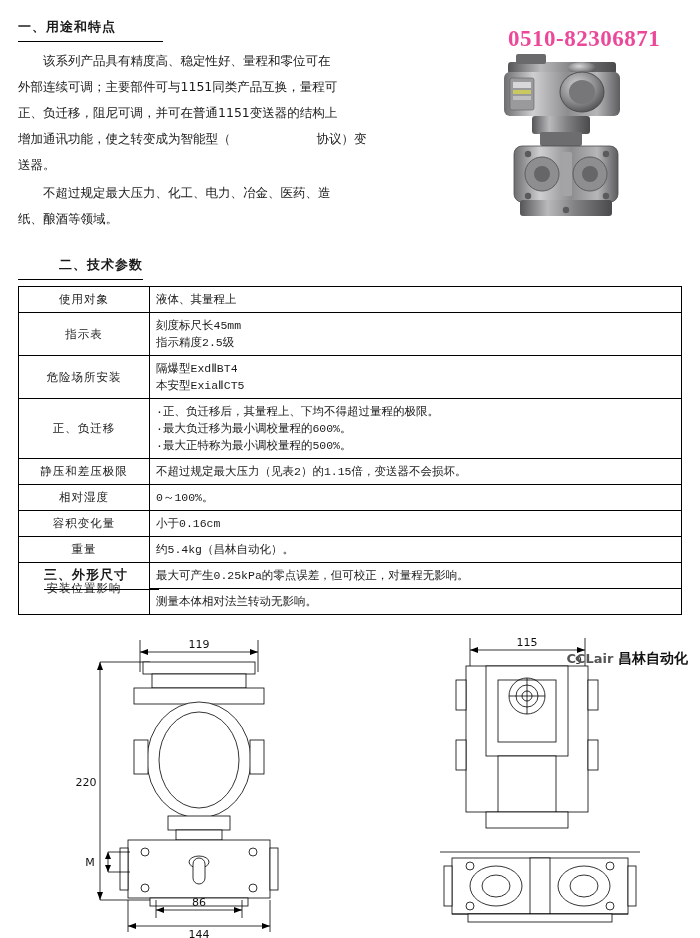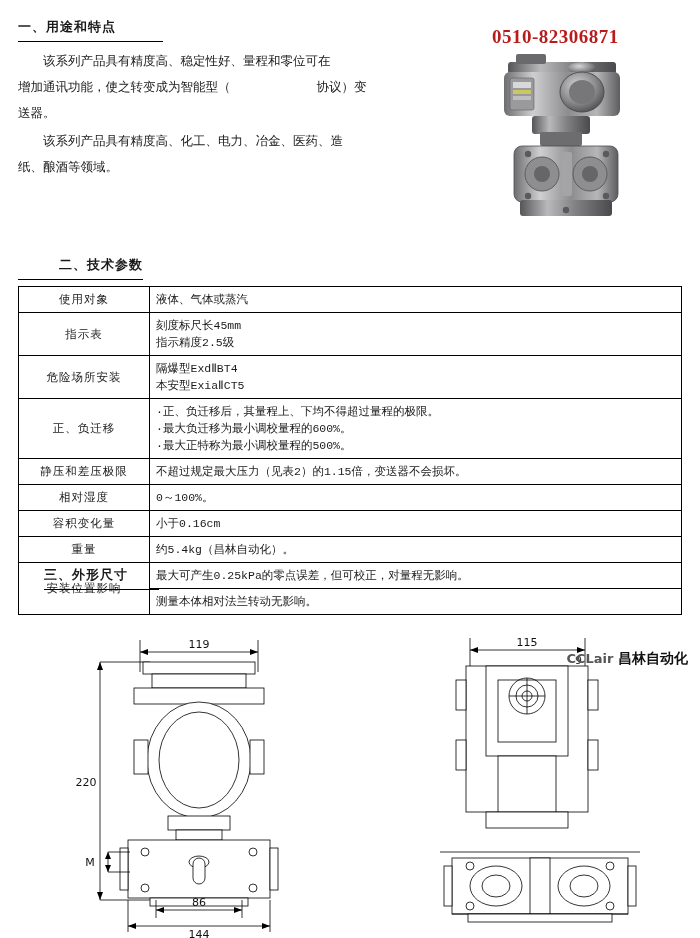--- a/index.html
+++ b/index.html
@@ -37,24 +37,24 @@
     color:#1a1a1a;
     text-align:justify;
   }
   .intro p{margin:0;}
   .intro p.indent{text-indent:2em;}
   .gap{display:inline-block;width:86px;}
 
   
   .phone{
     position:absolute;
-    left:492px; top:26px;
-    font-size:19px;
+    left:508px; top:26px;
+    font-size:23px;
     font-weight:bold;
-    color:#b91c1c;
+    color:#ec4899;
     letter-spacing:0.5px;
     font-family:"Liberation Serif",serif;
   }
 
   
   .photo{position:absolute;left:470px;top:42px;width:200px;height:200px;}
 
   
   table.spec{
     position:absolute;
@@ -104,23 +104,25 @@
 
 <div class="page">
 
   <div class="sec-head" style="left:18px;top:18px;width:145px;">
     <span>一、用途和特点</span>
     <span class="bar"></span>
   </div>
 
   <div class="intro">
     <p class="indent"><span>该系列产品具有精度高、稳定性好、量程和零位可在</span></p>
+    <p><span>外部连续可调；主要部件可与1151同类产品互换，量程可</span></p>
+    <p><span>正、负迁移，阻尼可调，并可在普通1151变送器的结构上</span></p>
     <p><span>增加通讯功能，使之转变成为智能型（</span><span class="gap"></span><span>协议）变</span></p>
     <p><span>送器。</span></p>
-    <p class="indent" style="margin-top:2px;"><span>该系列产品具有精度高、化工、电力、冶金、医药、造</span></p>
+    <p class="indent" style="margin-top:2px;"><span>不超过规定最大压力、化工、电力、冶金、医药、造</span></p>
     <p><span>纸、酿酒等领域。</span></p>
   </div>
 
   <div class="phone">0510-82306871</div>
 
   <svg class="photo" viewBox="0 0 200 200">
     <defs>
       <linearGradient id="mg" x1="0" y1="0" x2="1" y2="0">
         <stop offset="0" stop-color="#6e6e70"></stop>
         <stop offset="0.25" stop-color="#cfcfd1"></stop>
@@ -172,21 +174,21 @@
 
   <div class="sec-head" style="left:18px;top:256px;width:125px;text-align:right;">
     <span>二、技术参数</span>
     <span class="bar"></span>
   </div>
 
   <table class="spec">
     <tbody>
       <tr>
         <td class="lbl">使用对象</td>
-        <td class="val">液体、气体或蒸汽</td>
+        <td class="val">液体、其量程上</td>
       </tr>
       <tr>
         <td class="lbl">指示表</td>
         <td class="val">
           <div class="two-col">
             <span>刻度标尺长45mm</span>
             <span>指示精度2.5级</span>
           </div>
         </td>
       </tr>

